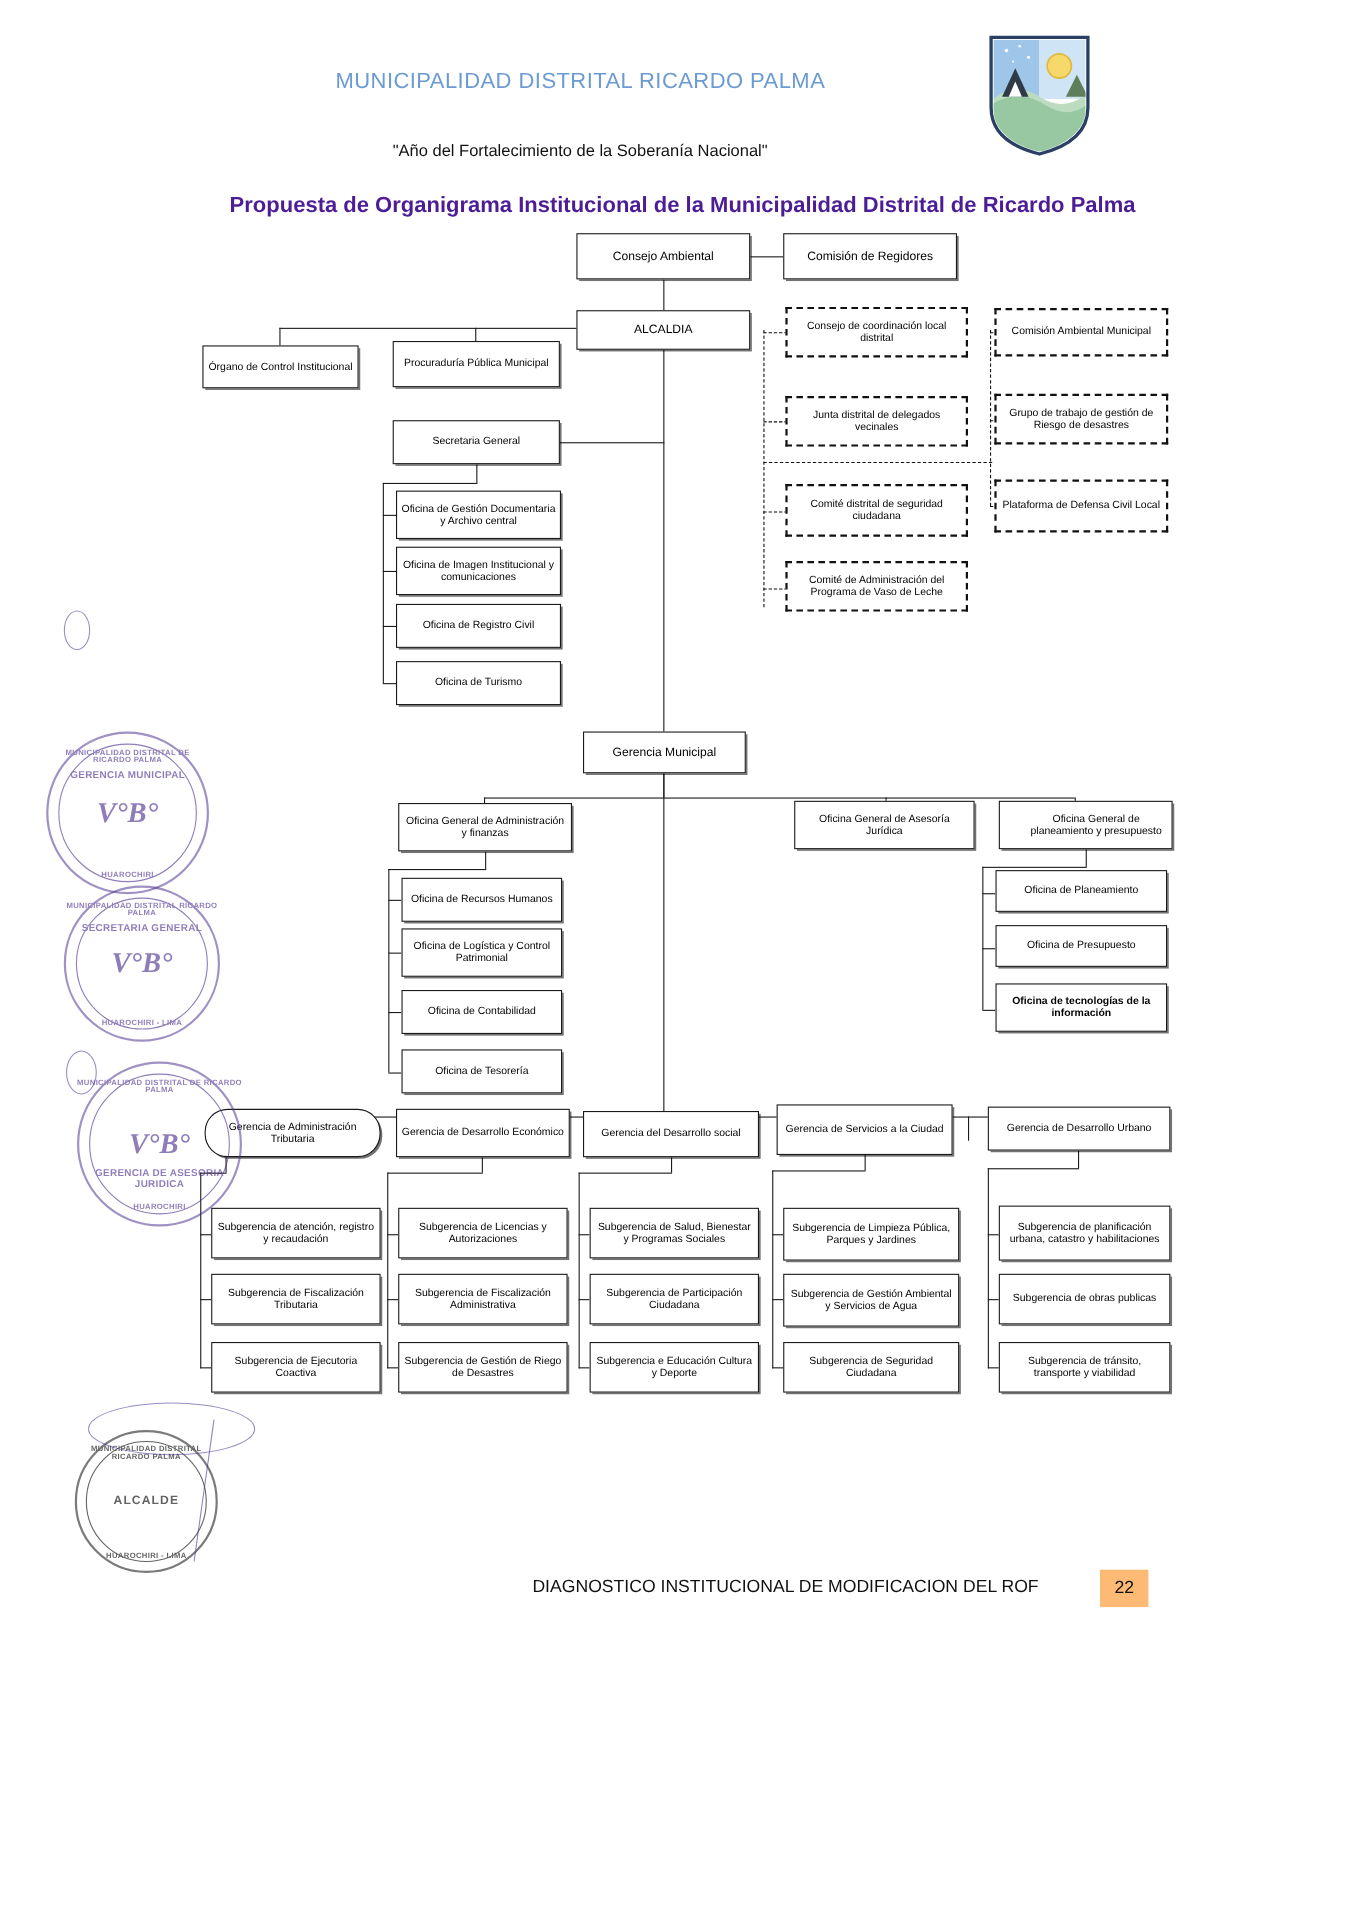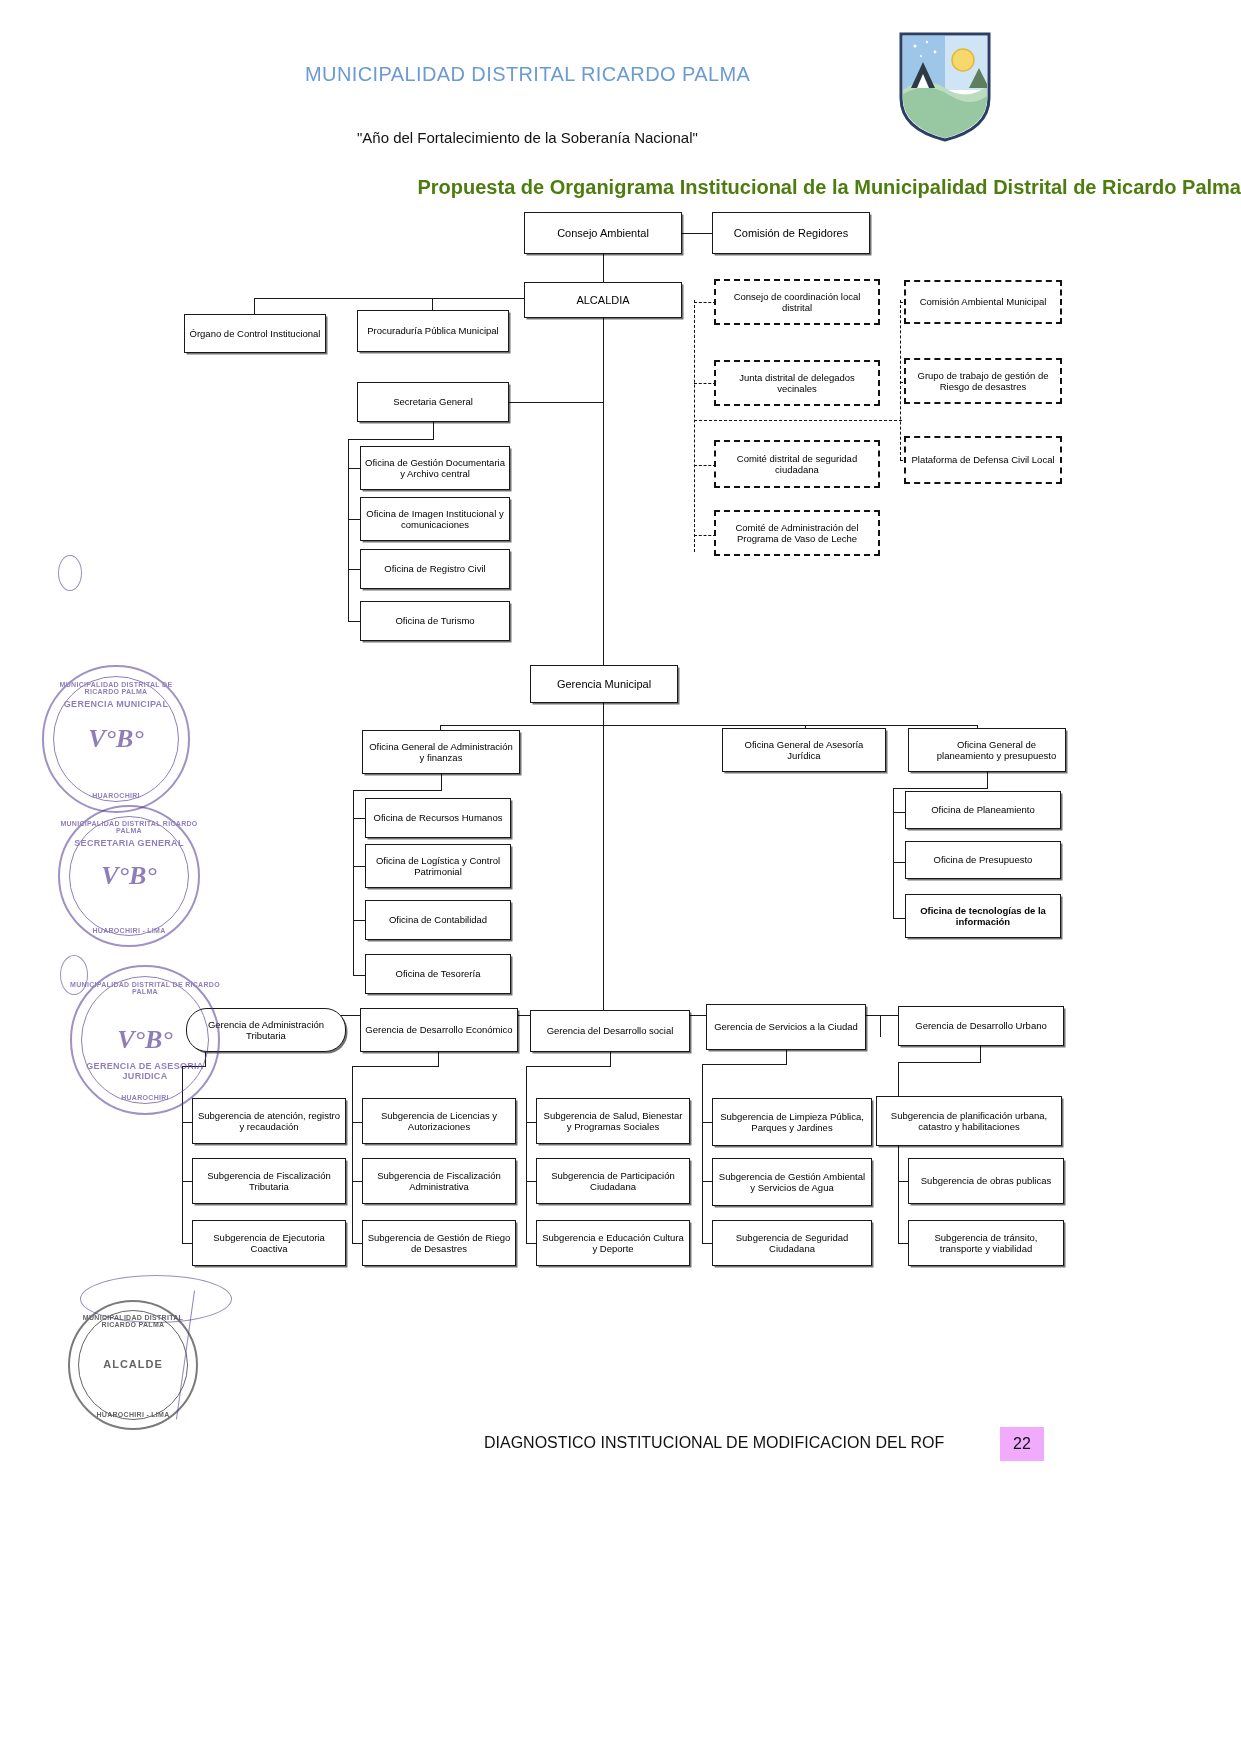--- a/index.html
+++ b/index.html
@@ -17,22 +17,22 @@
     white-space:nowrap;
   }
   .hdr-motto{
     position:absolute;left:357px;top:129px;
     font-size:15px;color:#111;white-space:nowrap;
   }
   .crest{
     position:absolute;left:897px;top:30px;width:96px;height:112px;
   }
   .doc-title{
-    position:absolute;left:0;right:0;top:176px;text-align:right;
-    font-size:20px;font-weight:bold;color:#4d7c0f;white-space:nowrap;
+    position:absolute;left:0;right:0;top:176px;text-align:center;
+    font-size:20px;font-weight:bold;color:#4c1d95;white-space:nowrap;
   }
 
   
   .node{
     position:absolute;box-sizing:border-box;
     border:1.6px solid #1a1a1a;background:#fff;
     display:flex;align-items:center;justify-content:center;
     text-align:center;line-height:1.18;
     font-size:9.5px;color:#000;padding:2px 4px;
     box-shadow:2px 2px 0 -0.5px rgba(0,0,0,.55);
@@ -75,21 +75,21 @@
     opacity:.55;z-index:5;
   }
 
   
   .footer-text{
     position:absolute;left:484px;top:1434px;
     font-size:16px;color:#111;white-space:nowrap;
   }
   .footer-page{
     position:absolute;left:1e3px;top:1427px;width:44px;height:34px;
-    background:#f0abfc;color:#111;font-size:16px;
+    background:#fdba74;color:#111;font-size:16px;
     display:flex;align-items:center;justify-content:center;
   }
 </style>
 </head>
 <body>
 
 <div class="page">
 
   <div class="hdr-title">MUNICIPALIDAD DISTRITAL RICARDO PALMA</div>
   <div class="hdr-motto">"Año del Fortalecimiento de la Soberanía Nacional"</div>
@@ -272,21 +272,21 @@
   <div class="node" style="left:712px;top:1098px;width:160px;height:48px;">Subgerencia de Limpieza Pública, Parques y Jardines</div>
   <div class="ln h" style="left:702px;top:1181px;width:10px;"></div>
   <div class="node" style="left:712px;top:1158px;width:160px;height:48px;">Subgerencia de Gestión Ambiental y Servicios de Agua</div>
   <div class="ln h" style="left:702px;top:1243px;width:10px;"></div>
   <div class="node" style="left:712px;top:1220px;width:160px;height:46px;">Subgerencia de Seguridad Ciudadana</div>
 
   <div class="ln v" style="left:980px;top:1046px;height:16px;"></div>
   <div class="ln h" style="left:898px;top:1062px;width:83px;"></div>
   <div class="ln v" style="left:898px;top:1062px;height:182px;"></div>
   <div class="ln h" style="left:898px;top:1122px;width:10px;"></div>
-  <div class="node" style="left:876px;top:1096px;width:186px;height:50px;">Subgerencia de planificación urbana, catastro y habilitaciones</div>
+  <div class="node" style="left:908px;top:1096px;width:156px;height:50px;">Subgerencia de planificación urbana, catastro y habilitaciones</div>
   <div class="ln h" style="left:898px;top:1181px;width:10px;"></div>
   <div class="node" style="left:908px;top:1158px;width:156px;height:46px;">Subgerencia de obras publicas</div>
   <div class="ln h" style="left:898px;top:1243px;width:10px;"></div>
   <div class="node" style="left:908px;top:1220px;width:156px;height:46px;">Subgerencia de tránsito, transporte y viabilidad</div>
 
 
   <div class="stamp" style="left:42px;top:665px;width:148px;height:148px;">
     <div class="ring"></div>
     <div class="ring2" style="inset:11px;"></div>
     <div class="lbl" style="top:16px;">MUNICIPALIDAD DISTRITAL DE RICARDO PALMA</div>

